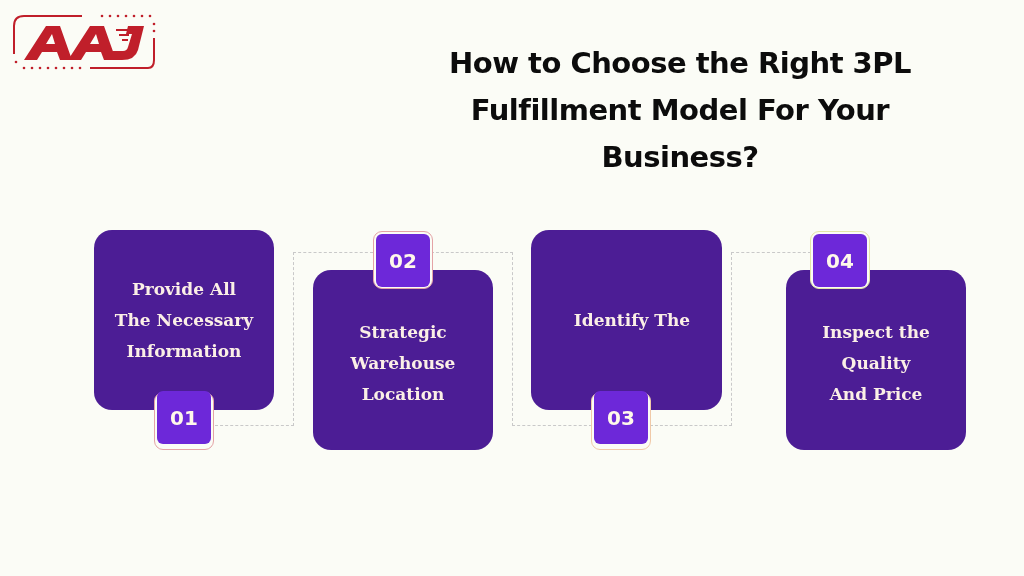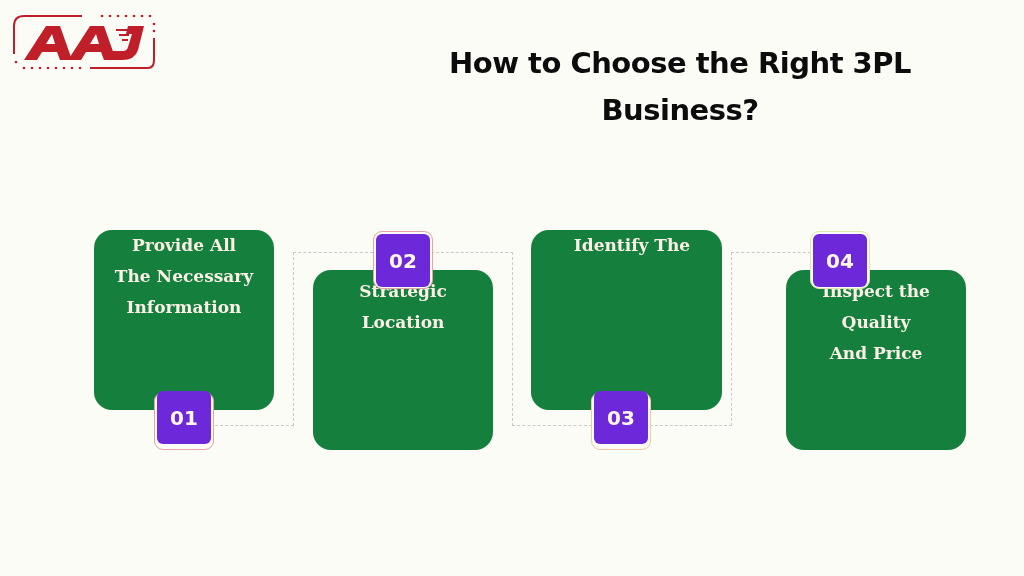--- a/index.html
+++ b/index.html
@@ -1,21 +1,21 @@
 <!DOCTYPE html>
 <html><head>
 <meta charset="utf-8">
 <style>
   html, body { margin:0; padding:0; }
   body { width:1024px; height:576px; background:#fbfcf6; position:relative; overflow:hidden; font-family:"Liberation Sans", sans-serif; }
   .logo { position:absolute; left:10px; top:14px; width:146px; height:56px; }
   .title { position:absolute; left:410px; top:40px; width:540px; text-align:center; font-family:"DejaVu Sans", sans-serif; font-weight:bold; font-size:29px; line-height:47px; color:#0c0c0c; letter-spacing:-0.5px; }
   .title div { white-space:nowrap; }
   .dash { position:absolute; border:1px dashed #c9c9c9; }
-  .card { position:absolute; width:180px; height:180px; background:#15803d; border-radius:18px; display:flex; align-items:flex-start; justify-content:center; text-align:center; }
+  .card { position:absolute; width:180px; height:180px; background:#4c1d95; border-radius:18px; display:flex; align-items:center; justify-content:center; text-align:center; }
   .card-text { color:#fbefe6; font-family:"DejaVu Serif", serif; font-weight:bold; font-size:17px; line-height:31px; }
   .card-text div { white-space:nowrap; }
   .badge-outline { position:absolute; width:60px; height:58px; border-radius:9px; background:#fbfcf6; border:1.5px solid #e4a3a6; box-sizing:border-box; }
   .badge { position:absolute; width:54px; height:53px; border-radius:6px; background:#6d28d9; color:#fff8ea; font-family:"DejaVu Sans", sans-serif; font-weight:bold; font-size:20px; display:flex; align-items:center; justify-content:center; }
 </style>
 </head>
 <body>
 
 <div class="logo">
   <svg width="146" height="56" viewBox="0 0 146 56">
@@ -47,20 +47,21 @@
       <path d="M118 12 H134 L128 36 Q125 46 112 46 H100 L103 37 H113 Q117 37 118 33 L122 20 H116 Z"></path>
       <rect x="106" y="15" width="14" height="2"></rect>
         <rect x="109" y="20" width="10" height="2"></rect>
         <rect x="112" y="25" width="6" height="2"></rect>
     </g>
   </svg>
 </div>
 
 <div class="title">
   <div>How to Choose the Right 3PL</div>
+  <div>Fulfillment Model For Your</div>
   <div>Business?</div>
 </div>
 
 <div class="dash" style="left:215px; top:252px; width:78px; height:173px; border-left:none; border-top:none;"></div>
 <div class="dash" style="left:293px; top:252px; width:80px; height:0; border-bottom:none; border-left:none; border-right:none;"></div>
 <div class="dash" style="left:431px; top:252px; width:81px; height:173px; border-left:none; border-bottom:none;"></div>
 <div class="dash" style="left:512px; top:425px; width:80px; height:0; border-top:none; border-left:none; border-right:none;"></div>
 <div class="dash" style="left:650px; top:252px; width:81px; height:173px; border-left:none; border-top:none;"></div>
 <div class="dash" style="left:731px; top:252px; width:80px; height:0; border-bottom:none; border-left:none; border-right:none;"></div>
 
@@ -70,20 +71,21 @@
     <div>The Necessary</div>
     <div>Information</div>
   </div>
 </div>
 <div class="badge-outline" style="left:154px; top:392px;"></div>
 <div class="badge" style="left:157px; top:391px;">01</div>
 
 <div class="card" style="left:313px; top:270px;">
   <div class="card-text" style="padding-top:6px;">
     <div>Strategic</div>
+    <div>Warehouse</div>
     <div>Location</div>
   </div>
 </div>
 <div class="badge-outline" style="left:373px; top:231px;"></div>
 <div class="badge" style="left:376px; top:234px;">02</div>
 
 <div class="card" style="left:531px; top:230px;padding-left:11px;">
   <div class="card-text">
     <div>Identify The</div>
   </div>

